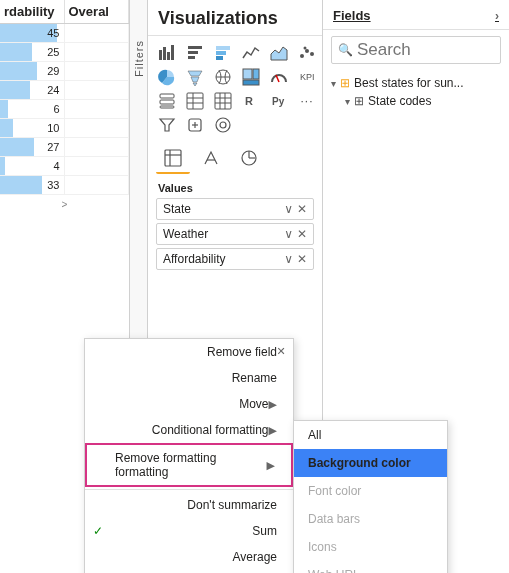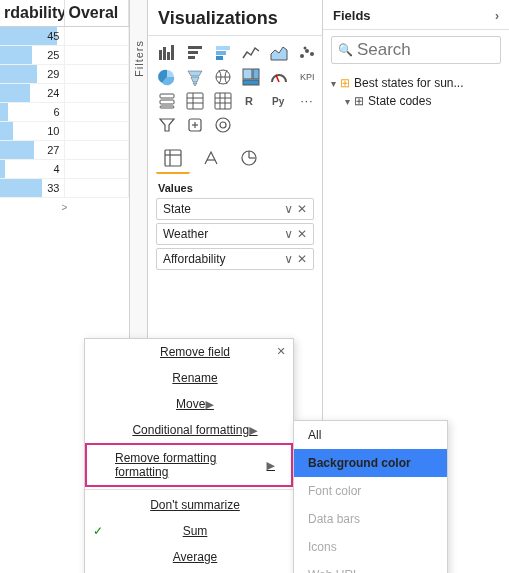--- a/index.html
+++ b/index.html
@@ -32,21 +32,21 @@
 
     .table-header {
       display: flex;
       background: #fff;
       border-bottom: 1px solid #d0d0d0;
     }
 
     .col-header {
       flex: 1;
       padding: 4px 4px;
-      font-size: 16px;
+      font-size: 13px;
       color: #252423;
       font-weight: 600;
       border-right: 1px solid #e0e0e0;
       white-space: nowrap;
       overflow: hidden;
     }
 
     .table-rows {
       display: flex;
       flex-direction: column;
@@ -219,20 +219,21 @@
 
     .fields-title {
       font-size: 13px;
       font-weight: 600;
       color: #252423;
       padding: 8px 10px 6px;
       border-bottom: 1px solid #e0e0e0;
       display: flex;
       justify-content: space-between;
       align-items: center;
+      text-decoration: underline;
     }
 
     .fields-title-arrow {
       color: #666;
       font-size: 12px;
       cursor: pointer;
     }
 
     .search-box {
       display: flex;
@@ -297,23 +298,22 @@
       z-index: 100;
     }
 
     .context-menu-item {
       padding: 6px 16px 6px 28px;
       font-size: 12px;
       color: #252423;
       cursor: pointer;
       display: flex;
       align-items: center;
-      justify-content: center;
+      justify-content: flex-end;
       position: relative;
-      text-decoration: underline;
     }
 
     .context-menu-divider {
       border: none;
       border-top: 1px solid #e0e0e0;
       margin: 2px 0;
     }
 
     .check-icon {
       position: absolute;

